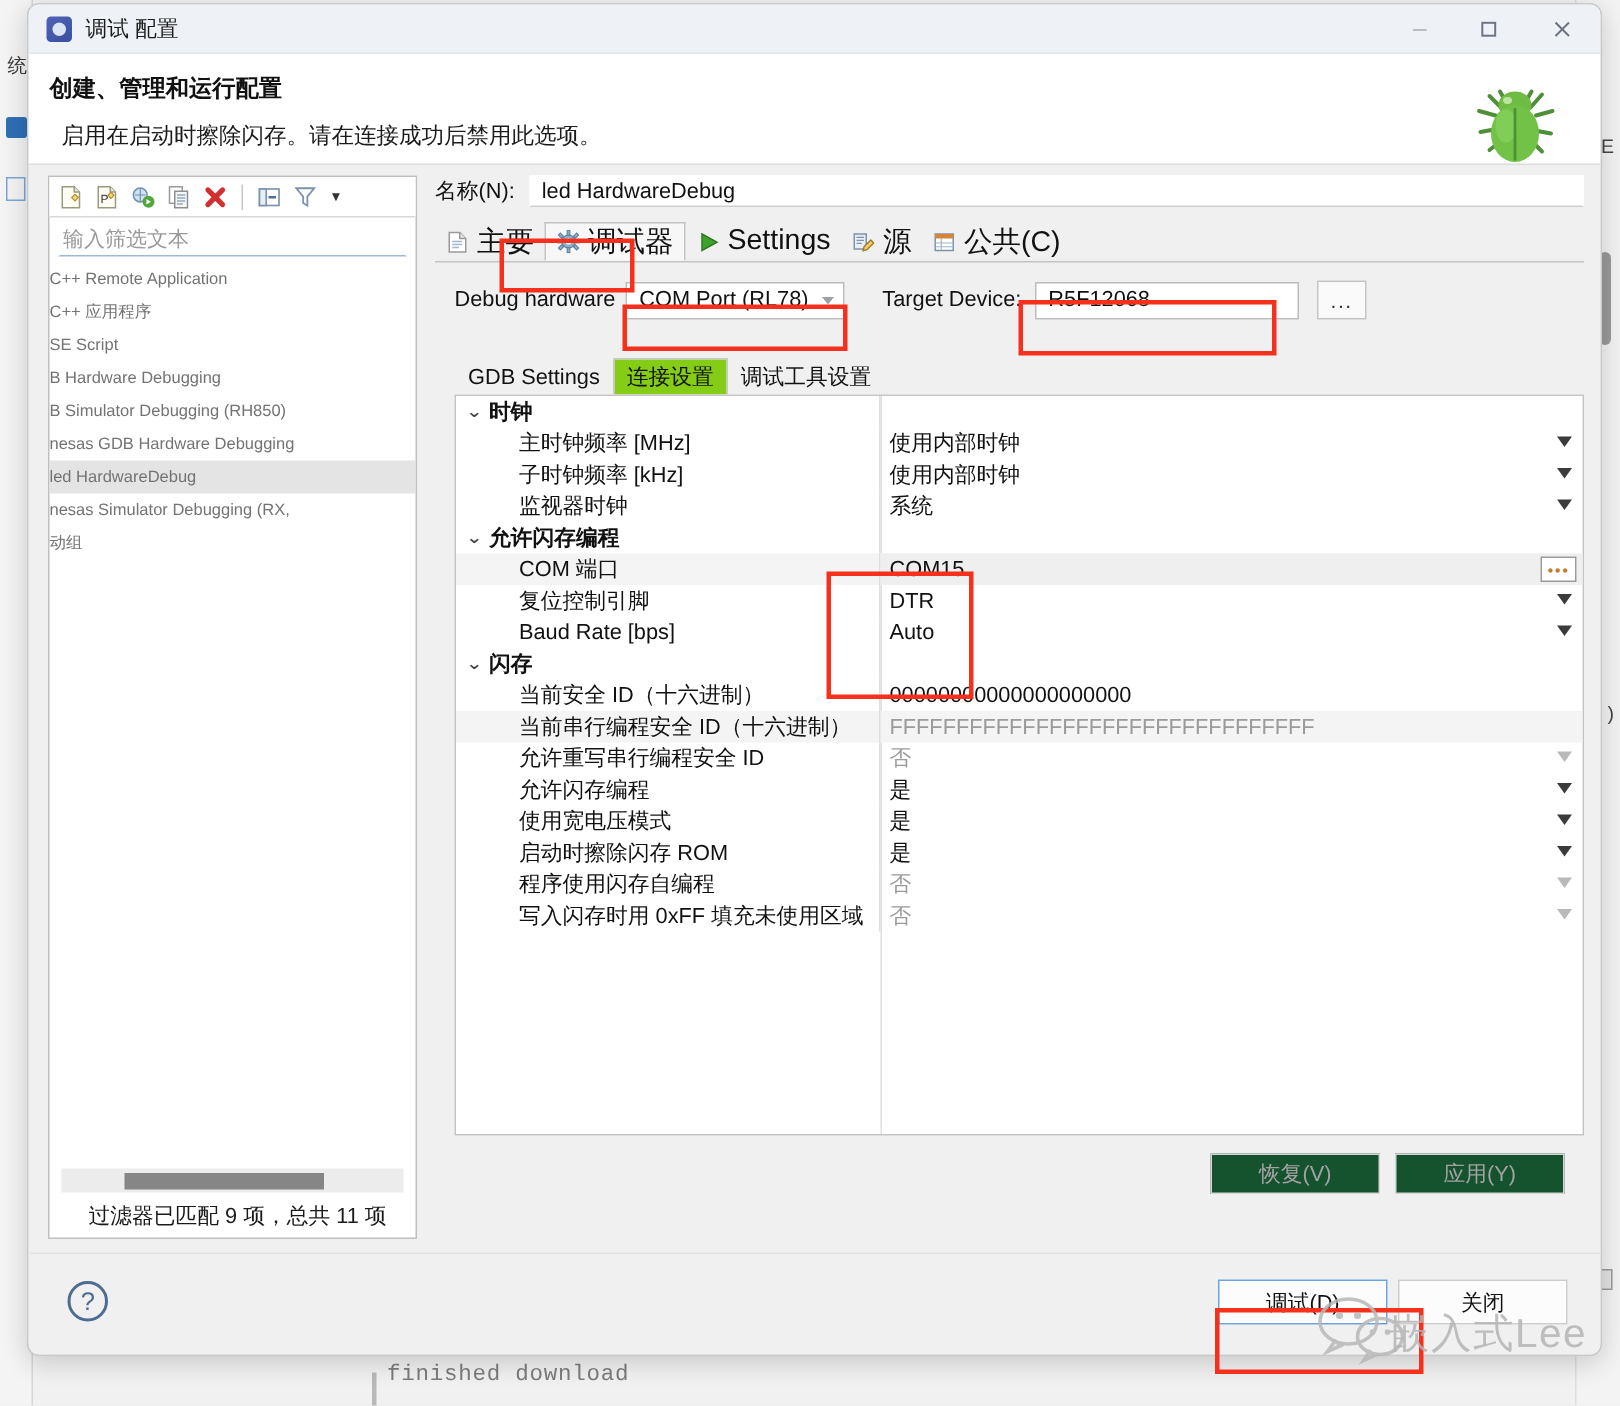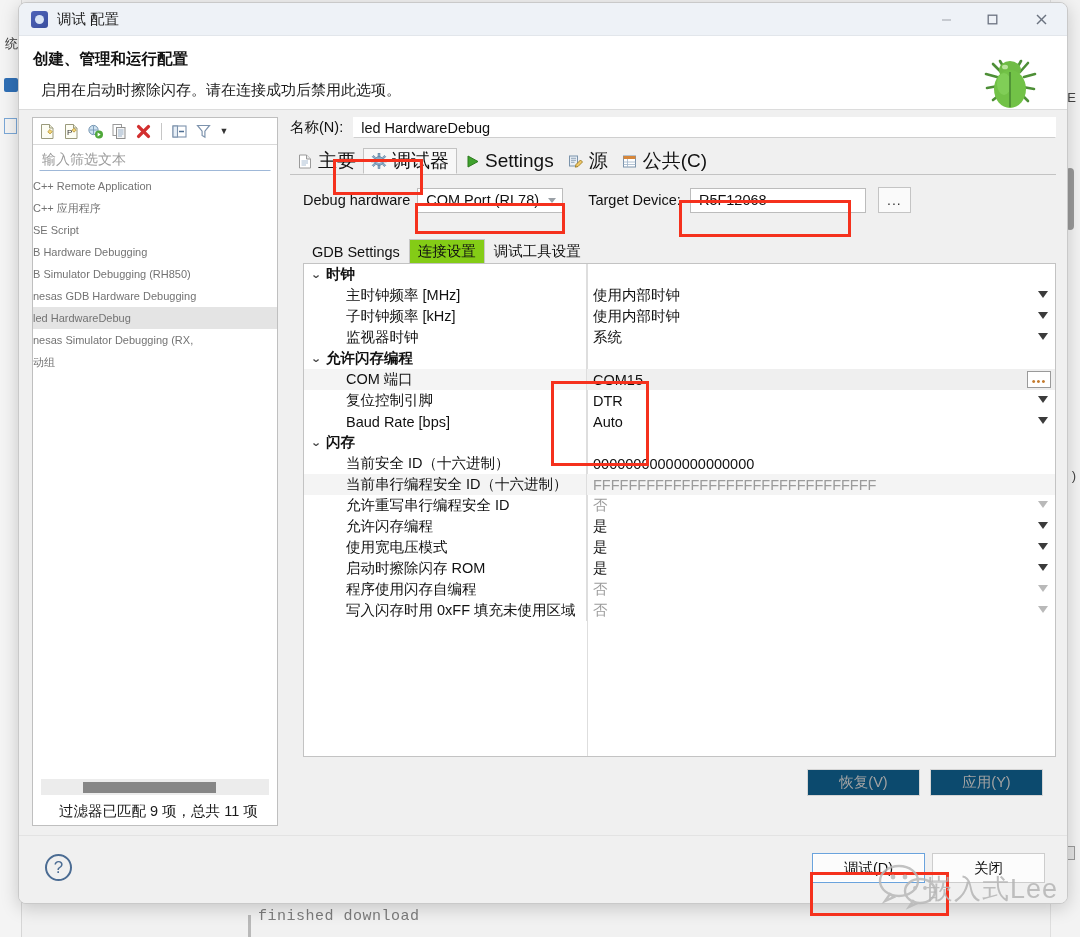--- a/index.html
+++ b/index.html
@@ -247,21 +247,21 @@
   }
   .scrollcol {
     position: absolute; right: 0; top: 0; bottom: 0; width: 18px; background: #fff;
   }
 
   
   .btnrow {
     position: absolute; right: 13px; top: 652px; display: flex; gap: 10px;
   }
   .btn {
-    width: 113px; height: 27px; background: #0c4a6e; border: 1px solid #d5d5d5;
+    width: 113px; height: 27px; background: #14532d; border: 1px solid #d5d5d5;
     display: flex; align-items: center; justify-content: center;
     font-size: 14.5px; color: #a3a3a3;
   }
 
   
   .footer {
     position: absolute; left: 0; bottom: 0; width: 100%; height: 68px;
     background: #f0f0f0; border-top: 1px solid #e3e3e3;
   }
   .help-ico {

